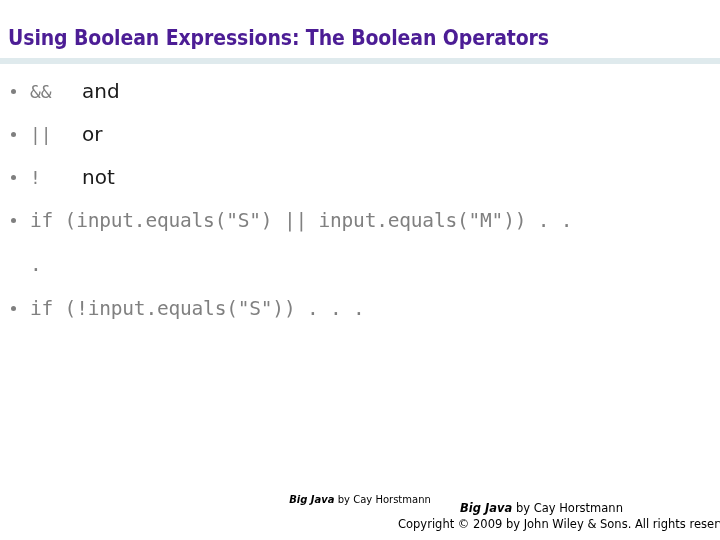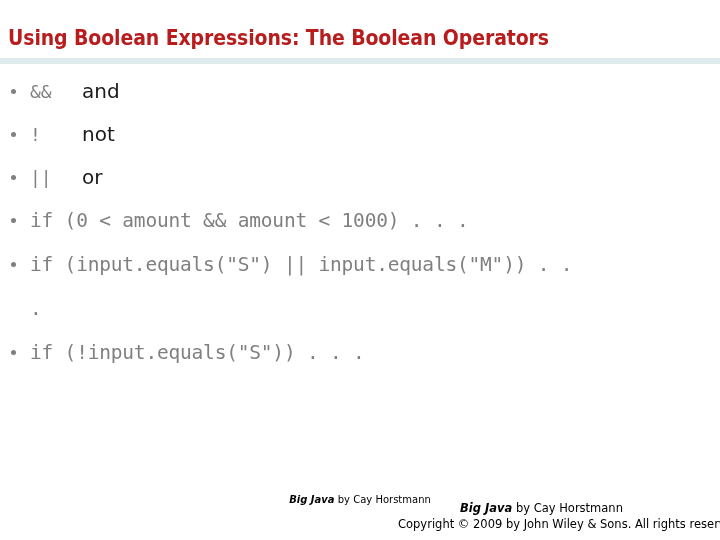--- a/index.html
+++ b/index.html
@@ -18,21 +18,21 @@
 
   
   #slide-title {
     position: absolute;
     left: 8px;
     top: 26px;
     width: 704px;
     font-family: "DejaVu Sans Condensed", "Liberation Sans Narrow", "Liberation Sans", sans-serif;
     font-size: 21px;
     font-weight: bold;
-    color: #b91c1c;
+    color: #4c1d95;
     letter-spacing: -0.1px;
     white-space: nowrap;
   }
 
   #title-rule {
     position: absolute;
     left: 0px;
     top: 58px;
     width: 720px;
     height: 6px;
@@ -144,31 +144,28 @@
 
 <div id="bullet-list">
 
   <div class="bullet-row op-row">
     <span class="bullet-dot"></span>
     <span class="op-code">&amp;&amp;</span><span class="op-word">and</span>
   </div>
 
   <div class="bullet-row op-row">
     <span class="bullet-dot"></span>
-    <span class="op-code">!</span><span class="op-word">not</span>
+    <span class="op-code">||</span><span class="op-word">or</span>
   </div>
 
   <div class="bullet-row op-row">
     <span class="bullet-dot"></span>
-    <span class="op-code">||</span><span class="op-word">or</span>
+    <span class="op-code">!</span><span class="op-word">not</span>
   </div>
 
-  <div class="bullet-row code-row">
-    <span class="bullet-dot"></span><span>if (0 &lt; amount &amp;&amp; amount &lt; 1000) . . .</span>
-  </div>
 
   <div class="bullet-row code-row">
     <span class="bullet-dot"></span><span>if (input.equals("S") || input.equals("M")) . . .</span>
   </div>
 
   <div class="bullet-row code-row">
     <span class="bullet-dot"></span><span>if (!input.equals("S")) . . .</span>
   </div>
 
 </div>

